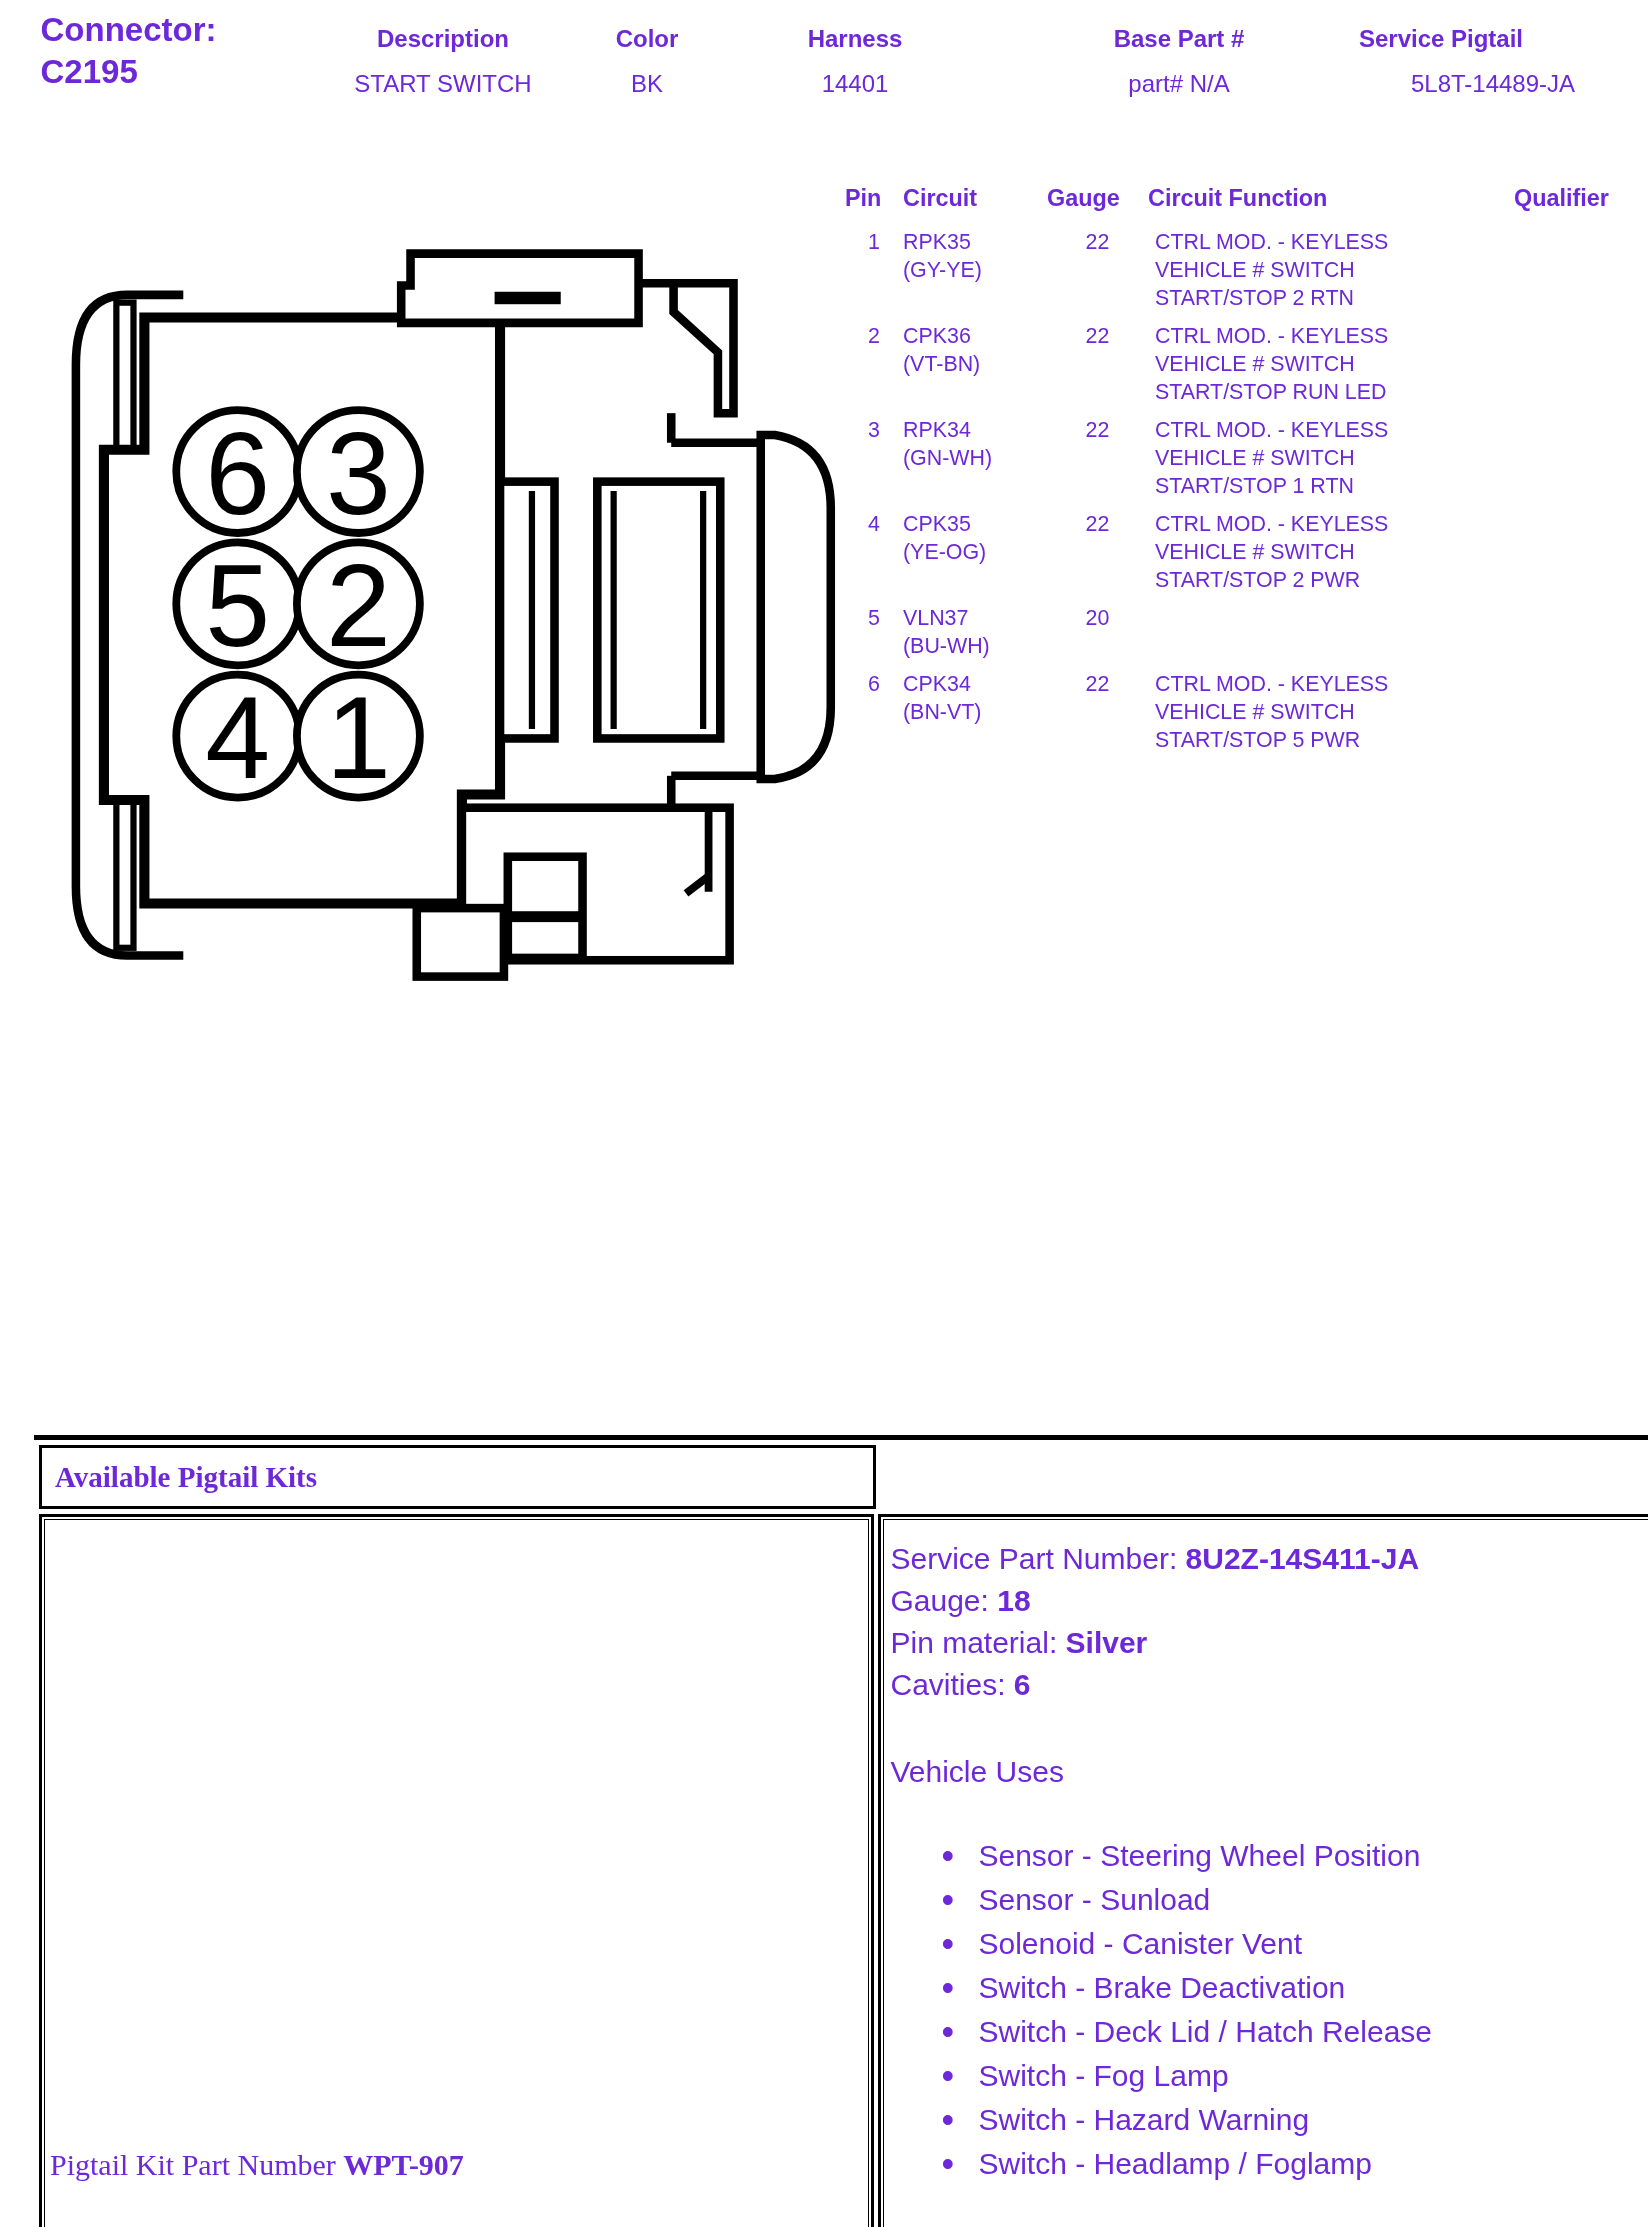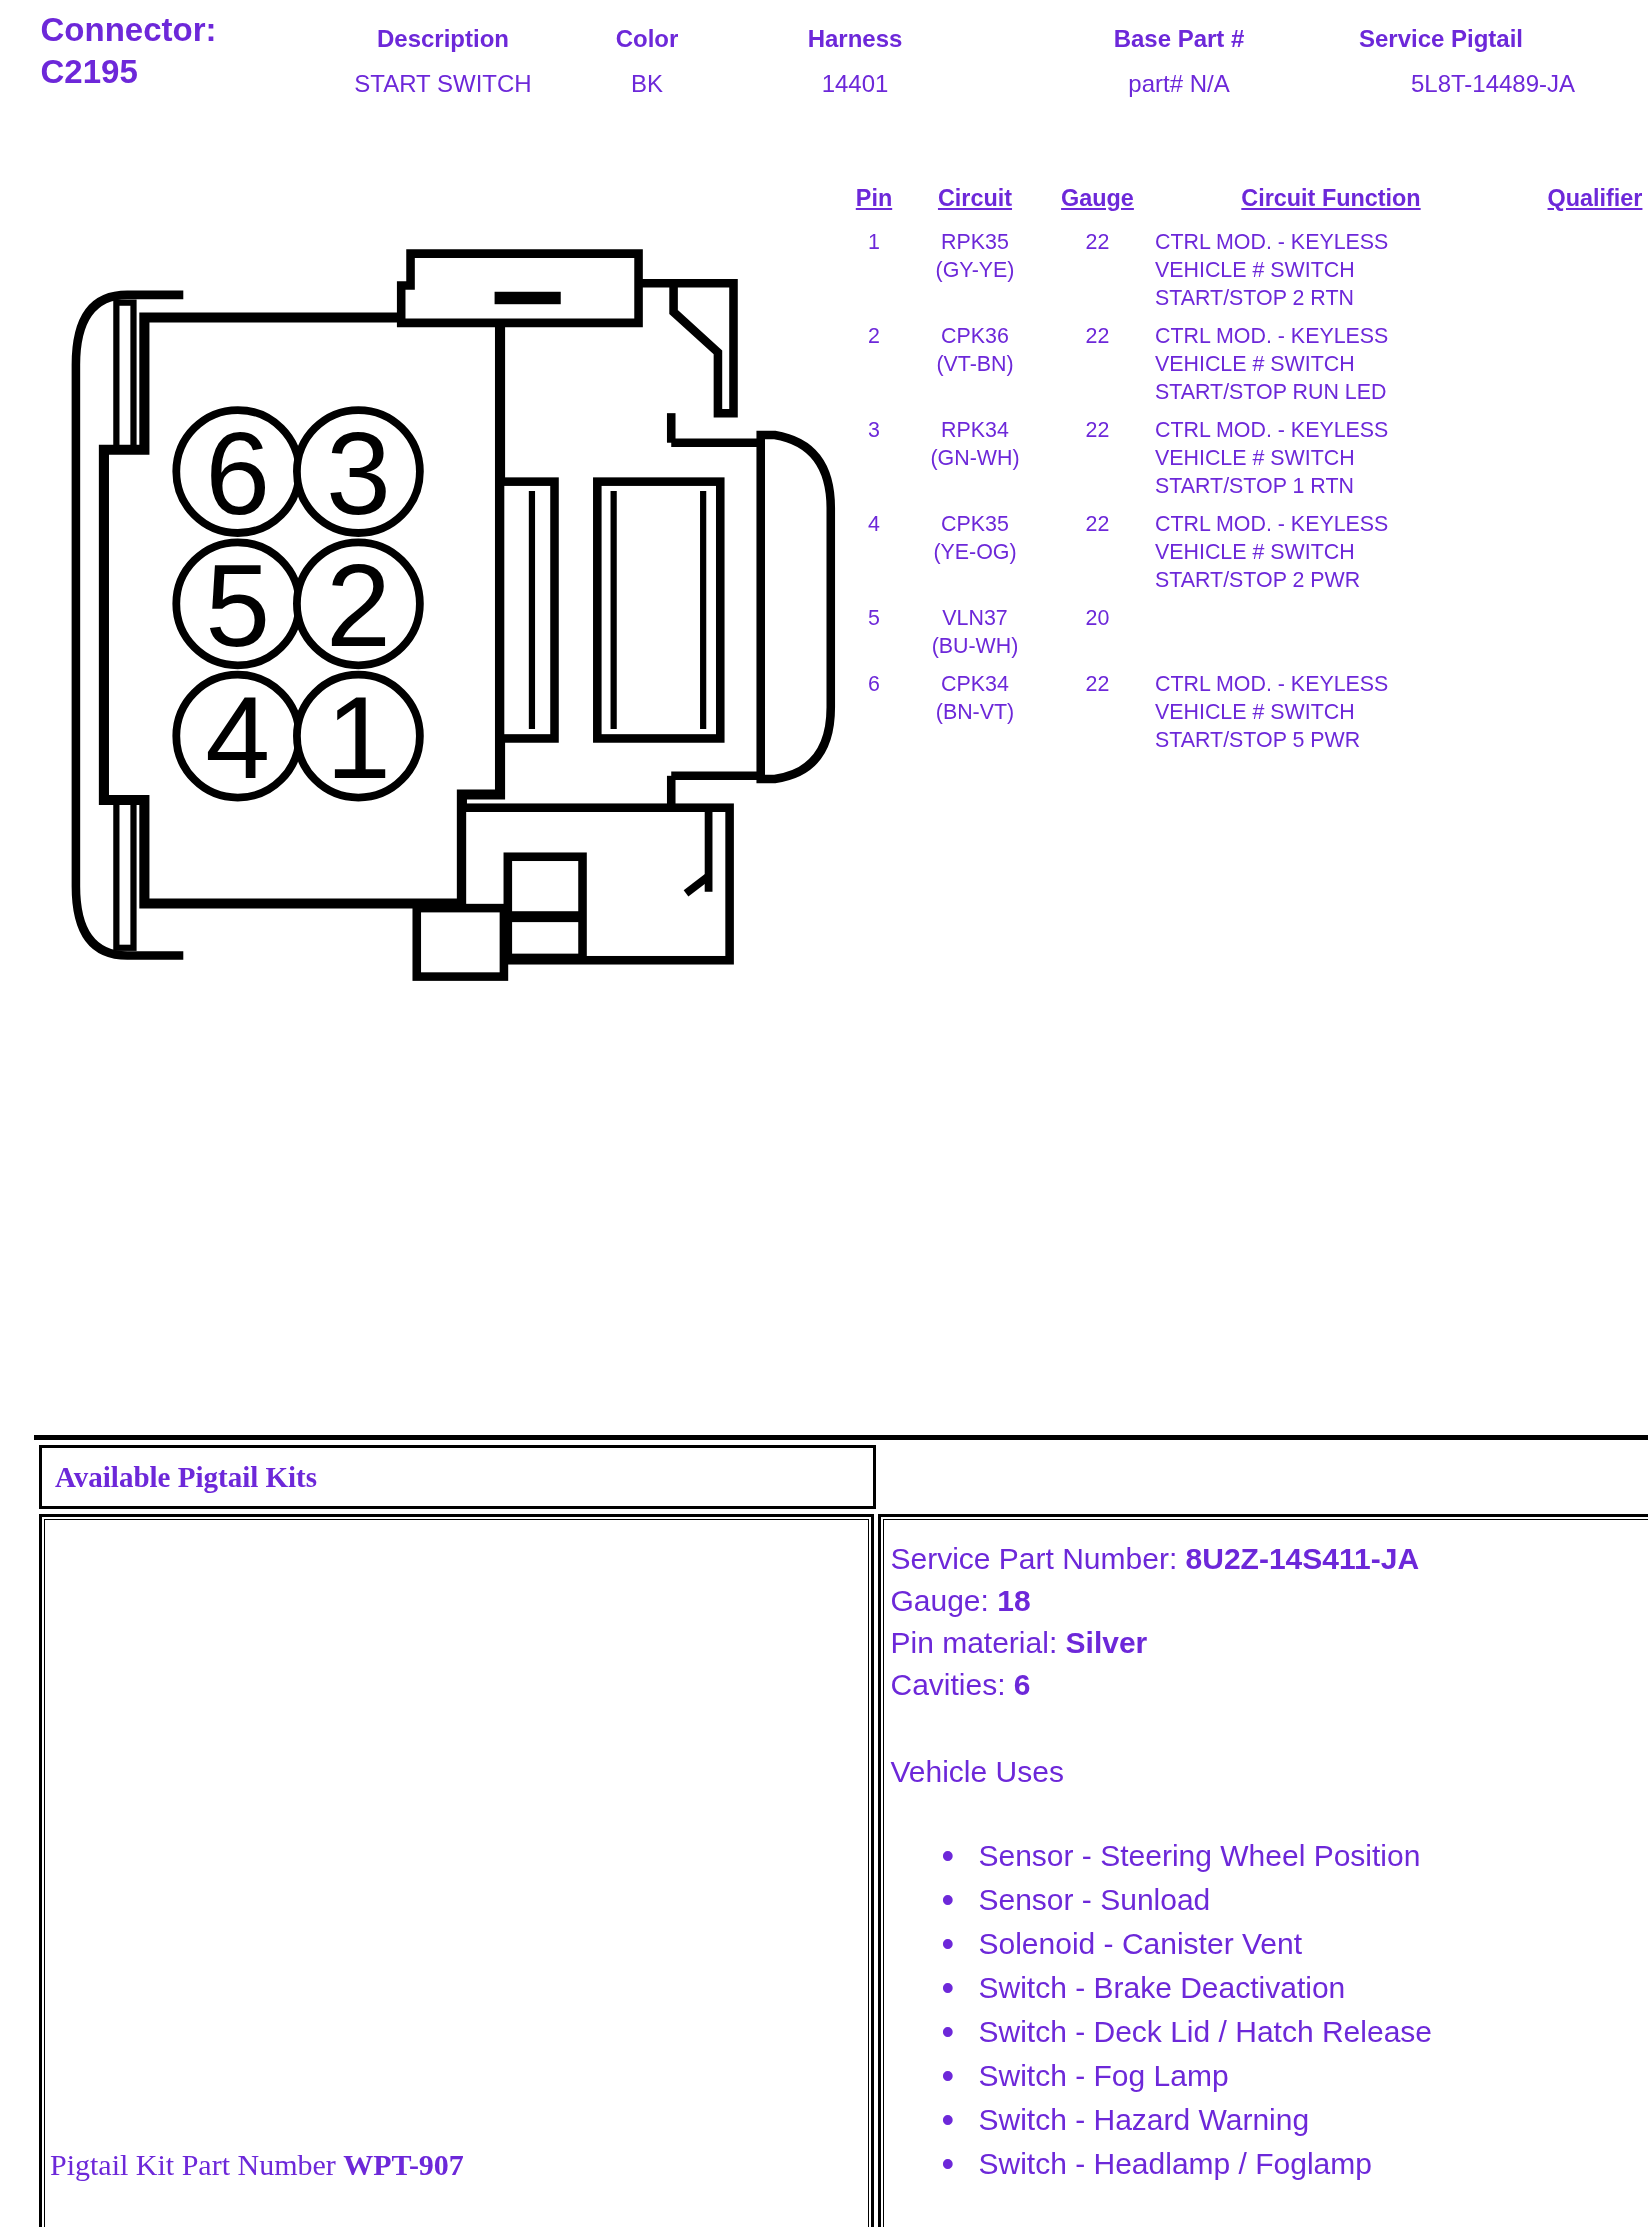--- a/index.html
+++ b/index.html
@@ -9,24 +9,24 @@
   
   .conn-label{position:absolute;left:12.5px;top:11px;font-size:33px;font-weight:bold;white-space:nowrap;}
   .conn-id{position:absolute;left:12.5px;top:53px;font-size:33px;font-weight:bold;white-space:nowrap;}
   .hcol-label{position:absolute;top:25px;transform:translateX(-50%);font-size:24px;font-weight:bold;white-space:nowrap;}
   .hcol-value{position:absolute;top:70px;transform:translateX(-50%);font-size:24px;white-space:nowrap;}
 
   
   #pin-table{position:absolute;left:817px;top:185px;width:831px;}
   .ptgrid{display:grid;grid-template-columns:58px 144px 101px 366px 1fr;}
   .pt-head{font-size:23.4px;font-weight:bold;margin-bottom:15.6px;}
-  .pt-head > div{text-align:center;white-space:nowrap;text-decoration:underline;}
+  .pt-head > div{white-space:nowrap;}
   .ptrow{margin-bottom:10px;font-size:21.4px;line-height:28px;}
   .c-pin{text-align:center;}
-  .c-circuit{text-align:center;}
+  .c-circuit{text-align:left;}
   .c-gauge{text-align:center;}
   .c-fn{padding-left:7px;}
   .c-fn div{white-space:nowrap;}
   .c-qual{text-align:center;}
 
   
   #diagram-svg{position:absolute;left:23.4px;top:234px;width:786px;height:763px;}
 
   
   .toprule{position:absolute;left:6.2px;top:1435px;width:1636px;height:5.4px;background:#000;}

